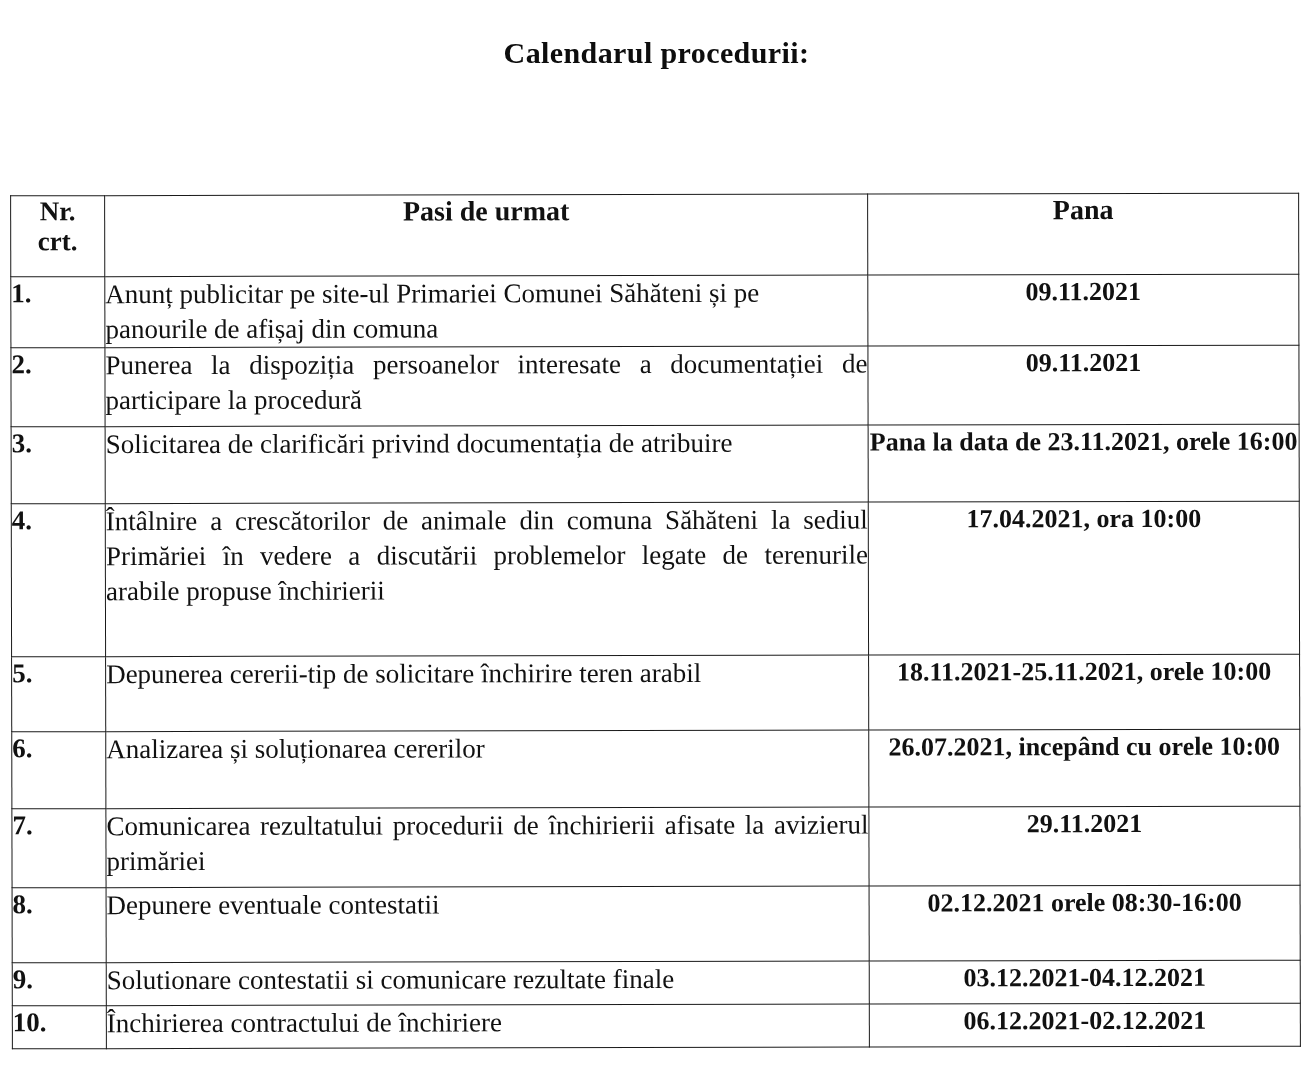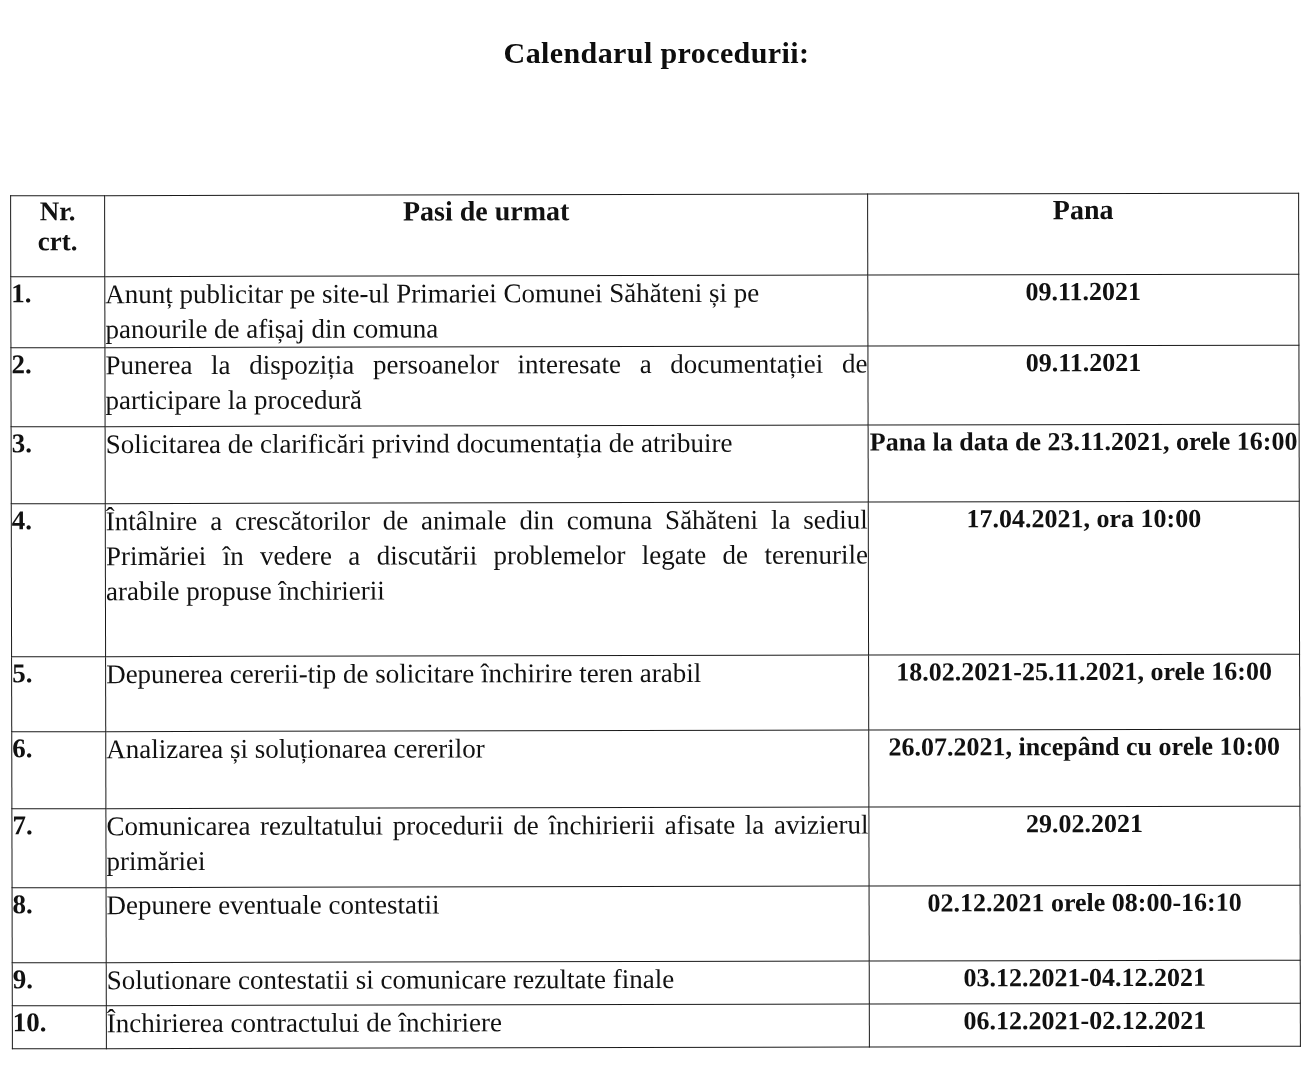--- a/index.html
+++ b/index.html
@@ -170,39 +170,39 @@
 
       <tr class="r-4">
         <td class="cell-nr">4.</td>
         <td class="cell-step">Întâlnire a crescătorilor de animale din comuna Săhăteni la sediul Primăriei în vedere a  discutării problemelor legate de terenurile arabile  propuse închirierii</td>
         <td class="cell-date">17.04.2021, ora 10:00</td>
       </tr>
 
       <tr class="r-5">
         <td class="cell-nr">5.</td>
         <td class="cell-step plain">Depunerea cererii-tip de solicitare închirire teren arabil</td>
-        <td class="cell-date">18.02.2021-25.11.2021, orele 16:00</td>
+        <td class="cell-date">18.11.2021-25.11.2021, orele 10:00</td>
       </tr>
 
       <tr class="r-6">
         <td class="cell-nr">6.</td>
         <td class="cell-step plain">Analizarea și soluționarea cererilor</td>
         <td class="cell-date">26.07.2021, incepând cu orele 10:00</td>
       </tr>
 
       <tr class="r-7">
         <td class="cell-nr">7.</td>
         <td class="cell-step">Comunicarea rezultatului procedurii de închirierii afisate la avizierul primăriei</td>
-        <td class="cell-date">29.02.2021</td>
+        <td class="cell-date">29.11.2021</td>
       </tr>
 
       <tr class="r-8">
         <td class="cell-nr">8.</td>
         <td class="cell-step plain">Depunere eventuale contestatii</td>
-        <td class="cell-date">02.12.2021 orele 08:00-16:10</td>
+        <td class="cell-date">02.12.2021 orele 08:30-16:00</td>
       </tr>
 
       <tr class="r-9">
         <td class="cell-nr">9.</td>
         <td class="cell-step plain">Solutionare contestatii si comunicare rezultate finale</td>
         <td class="cell-date">03.12.2021-04.12.2021</td>
       </tr>
 
       <tr class="r-10">
         <td class="cell-nr">10.</td>

